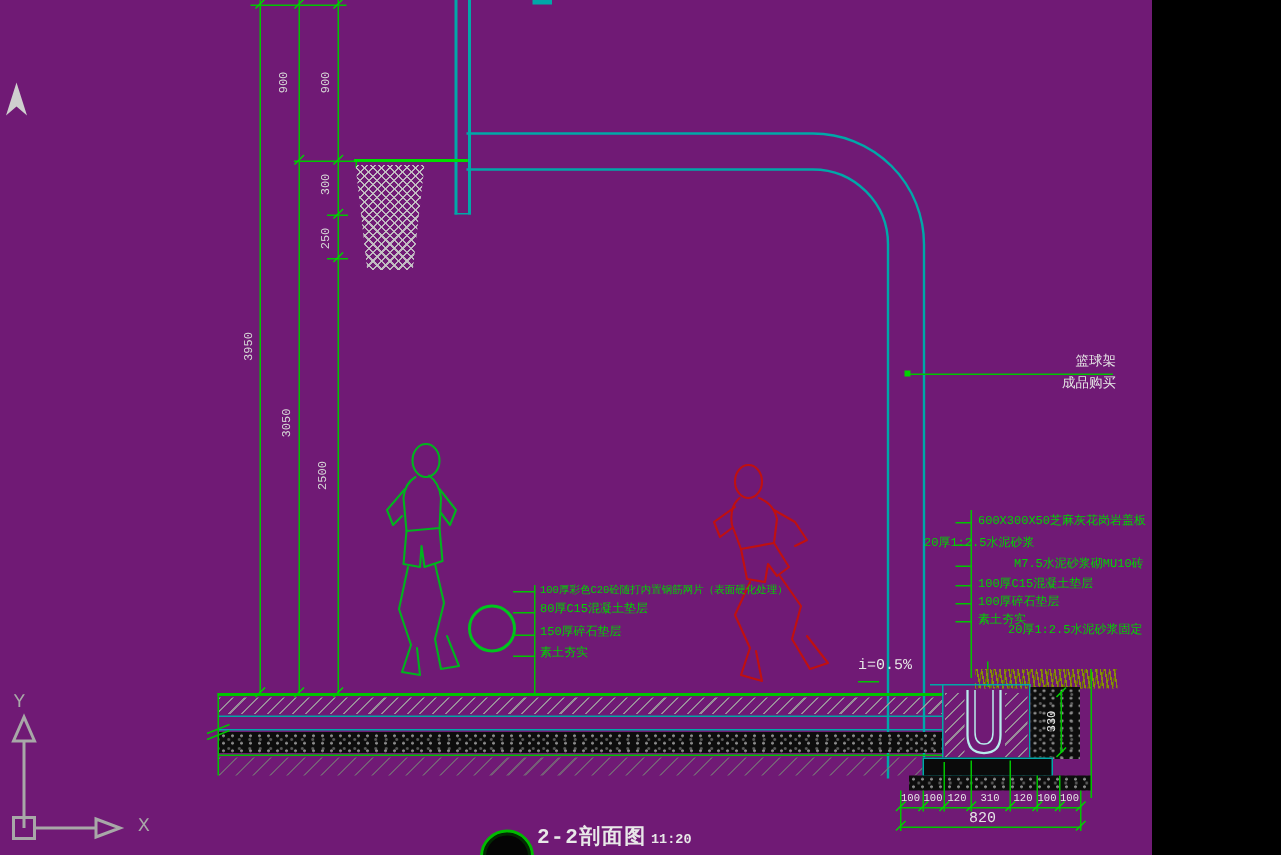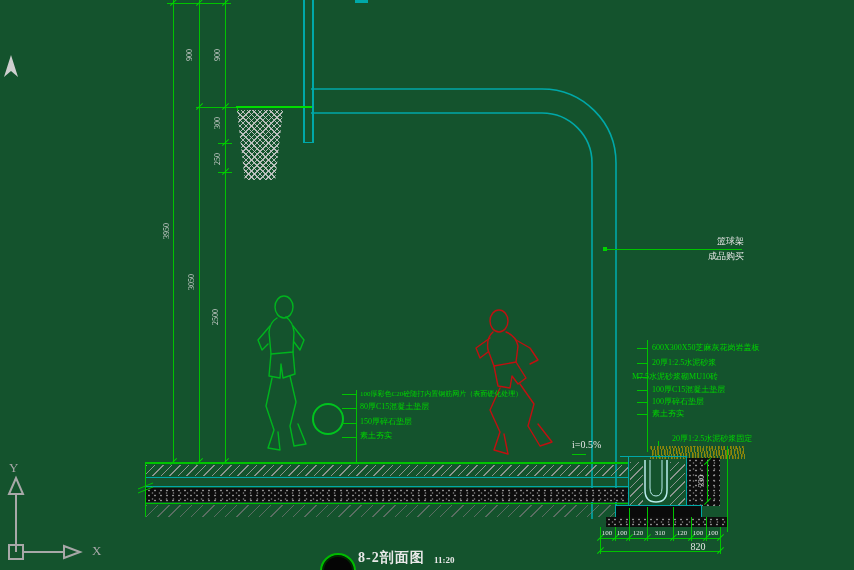--- a/index.html
+++ b/index.html
@@ -1,17 +1,17 @@
 <!DOCTYPE html>
 <html><head>
 <meta charset="utf-8">
 <style>
   html,body{margin:0;padding:0;background:#000;}
-  #canvas{position:relative;width:854px;height:570px;background:#14532d;overflow:hidden;
-          font-family:Liberation Serif, serif;}
+  #canvas{position:relative;width:768px;height:570px;background:#701a75;overflow:hidden;
+          font-family:Liberation Mono, monospace;}
   
   .gh{position:absolute;background:#00c400;height:1px;}
   .gv{position:absolute;background:#00c400;width:1px;}
   
   .ch{position:absolute;background:#00a8a8;height:1px;}
   .cv{position:absolute;background:#00a8a8;width:1px;}
   
   .tk{position:absolute;width:9px;height:1px;background:#00d400;transform:rotate(-45deg);}
   
   .vlabel{position:absolute;width:30px;height:12px;line-height:12px;text-align:center;
@@ -120,27 +120,27 @@
   <span class="note" style="left:360px;top:431px">素土夯实</span>
 
   <div class="gv" style="left:647px;top:340px;height:112px"></div>
   <div class="gh" style="left:637px;top:348px;width:11px"></div>
   <div class="gh" style="left:637px;top:363px;width:11px"></div>
   <div class="gh" style="left:637px;top:377px;width:11px"></div>
   <div class="gh" style="left:637px;top:390px;width:11px"></div>
   <div class="gh" style="left:637px;top:402px;width:11px"></div>
   <div class="gh" style="left:637px;top:414px;width:11px"></div>
   <span class="note" style="left:652px;top:343px">600X300X50芝麻灰花岗岩盖板</span>
-  <span class="note" style="left:652px;top:358px">20厚1:2.5水泥砂浆</span>
-  <span class="note" style="left:632px;top:372px">M7.5水泥砂浆砌MU10砖</span>
+  <span class="note" style="left:616px;top:358px">20厚1:2.5水泥砂浆</span>
+  <span class="note" style="left:676px;top:372px">M7.5水泥砂浆砌MU10砖</span>
   <span class="note" style="left:652px;top:385px">100厚C15混凝土垫层</span>
   <span class="note" style="left:652px;top:397px">100厚碎石垫层</span>
   <span class="note" style="left:652px;top:409px">素土夯实</span>
 
-  <span class="note" style="left:672px;top:434px">20厚1:2.5水泥砂浆固定</span>
+  <span class="note" style="left:672px;top:416px">20厚1:2.5水泥砂浆固定</span>
   <div class="gv" style="left:658px;top:441px;height:17px"></div>
 
   <span class="wtext" style="left:572px;top:440px">i=0.5%</span>
   <div class="gh" style="left:572px;top:454px;width:14px"></div>
 
   <div class="gh" style="left:145px;top:462px;width:484px;height:2px"></div>
   <div class="hatch45" style="position:absolute;left:146px;top:465px;width:482px;height:11px;"></div>
   <div class="ch" style="left:146px;top:477px;width:482px"></div>
   <div class="ch" style="left:146px;top:486px;width:482px"></div>
   <div class="speckle" style="position:absolute;left:146px;top:488px;width:482px;height:14px;"></div>
@@ -191,24 +191,24 @@
   <span class="wtext" style="left:599px;top:529px;width:16px;text-align:center;font-size:7px;">100</span>
   <span class="wtext" style="left:614px;top:529px;width:16px;text-align:center;font-size:7px;">100</span>
   <span class="wtext" style="left:630px;top:529px;width:16px;text-align:center;font-size:7px;">120</span>
   <span class="wtext" style="left:652px;top:529px;width:16px;text-align:center;font-size:7px;">310</span>
   <span class="wtext" style="left:674px;top:529px;width:16px;text-align:center;font-size:7px;">120</span>
   <span class="wtext" style="left:690px;top:529px;width:16px;text-align:center;font-size:7px;">100</span>
   <span class="wtext" style="left:705px;top:529px;width:16px;text-align:center;font-size:7px;">100</span>
   <div class="gh" style="left:600px;top:551px;width:121px"></div>
   <div class="tk" style="left:596px;top:550px"></div>
   <div class="tk" style="left:716px;top:550px"></div>
-  <span class="wtext" style="left:684px;top:542px;width:28px;text-align:center;">820</span>
+  <span class="wtext" style="left:646px;top:542px;width:28px;text-align:left;">820</span>
 
   <div style="position:absolute;left:320px;top:553px;width:32px;height:32px;border:2px solid #00bb00;border-radius:50%;box-shadow:inset 0 0 0 2px #032803;background:#050505;"></div>
-  <span style="position:absolute;left:358px;top:549px;color:#e8e8e8;font-size:14px;font-weight:bold;letter-spacing:1px;white-space:nowrap;">8-2剖面图</span>
+  <span style="position:absolute;left:358px;top:549px;color:#e8e8e8;font-size:14px;font-weight:bold;letter-spacing:1px;white-space:nowrap;">2-2剖面图</span>
   <span style="position:absolute;left:434px;top:555px;color:#e8e8e8;font-size:9px;font-weight:bold;">11:20</span>
 
   <svg style="left:0;top:458px" width="110" height="112" viewBox="0 0 110 112">
     <g fill="none" stroke="#a8a8a8" stroke-width="2">
       <line x1="16" y1="36" x2="16" y2="94"></line>
       <polygon points="16,20 9,36 23,36"></polygon>
       <rect x="9" y="87" width="14" height="14"></rect>
       <line x1="23" y1="94" x2="64" y2="94"></line>
       <polygon points="64,88 64,100 80,94"></polygon>
     </g>

